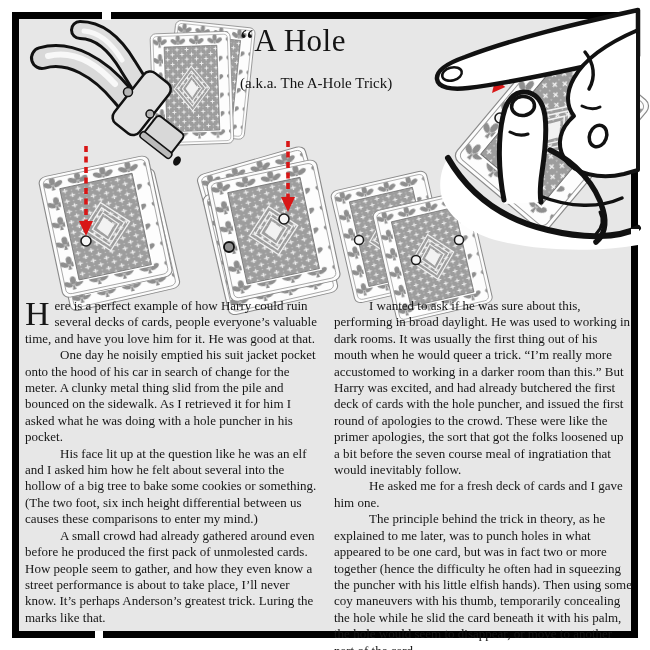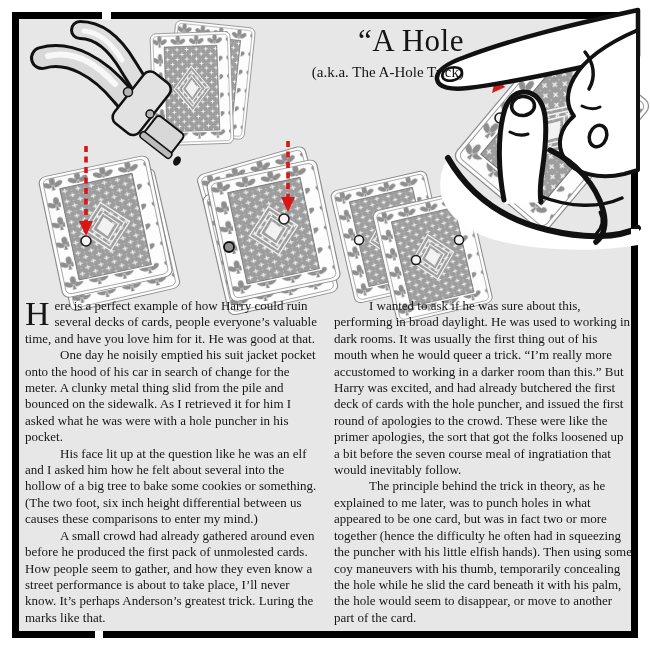--- a/index.html
+++ b/index.html
@@ -5,23 +5,23 @@
   html,body{margin:0;padding:0;background:#fff;}
   .page{position:relative;width:650px;height:650px;background:#ffffff;overflow:hidden;
         font-family:"Liberation Serif",serif;}
   .frame{position:absolute;left:12px;top:12px;width:626px;height:626px;box-sizing:border-box;
          border:7px solid #000;background:#e7e7e7;z-index:0;}
   .notch{position:absolute;background:#fff;z-index:3;}
   .n1{left:102px;top:12px;width:9px;height:8px;}
   .n2{left:631px;top:229px;width:8px;height:12px;}
   .n3{left:95px;top:631px;width:8px;height:8px;}
   .art{position:absolute;left:0;top:0;z-index:1;pointer-events:none;}
-  .title{position:absolute;left:240px;top:26px;width:224px;text-align:right;color:#141414;z-index:2;}
+  .title{position:absolute;left:240px;top:26px;width:224px;text-align:left;color:#141414;z-index:2;}
   .title-line{font-size:31px;line-height:30px;letter-spacing:0.5px;}
-  .subtitle{font-size:15px;line-height:17px;margin-top:8px;}
+  .subtitle{font-size:15px;line-height:17px;margin-top:19px;}
   .col{position:absolute;top:298px;width:298px;font-size:13px;line-height:16.4px;color:#161616;
        text-align:left;z-index:2;}
   .col-left{left:25px;}
   .col-right{left:334px;}
   .para{margin:0;text-indent:35px;}
   .para.no-indent{text-indent:0;}
   .dropcap{float:left;font-size:34px;line-height:27px;padding:2px 5px 0 0;}
 </style>
 </head>
 <body>
@@ -158,22 +158,23 @@
     </g>
   </svg>
 
   <header class="title">
     <div class="title-line">“A Hole</div>
     <div class="subtitle">(a.k.a. The A-Hole Trick)</div>
   </header>
 
   <section class="col col-left">
     <p class="para no-indent"><span class="dropcap">H</span><span>ere is a perfect example of how Harry could ruin several decks of cards, people everyone’s valuable time, and have you love him for it. He was good at that.</span></p>
-    <p class="para">One day he noisily emptied his suit jacket pocket onto the hood of his car in search of change for the meter. A clunky metal thing slid from the pile and bounced on the sidewalk. As I retrieved it for him I asked what he was were with a hole puncher in his pocket.</p>
+    <p class="para">One day he noisily emptied his suit jacket pocket onto the hood of his car in search of change for the meter. A clunky metal thing slid from the pile and bounced on the sidewalk. As I retrieved it for him I asked what he was doing with a hole puncher in his pocket.</p>
     <p class="para">His face lit up at the question like he was an elf and I asked him how he felt about several into the hollow of a big tree to bake some cookies or something. (The two foot, six inch height differential between us causes these comparisons to enter my mind.)</p>
     <p class="para">A small crowd had already gathered around even before he produced the first pack of unmolested cards. How people seem to gather, and how they even know a street performance is about to take place, I’ll never know. It’s perhaps Anderson’s greatest trick. Luring the marks like that.</p>
   </section>
 
   <section class="col col-right">
     <p class="para">I wanted to ask if he was sure about this, performing in broad daylight. He was used to working in dark rooms. It was usually the first thing out of his mouth when he would queer a trick. “I’m really more accustomed to working in a darker room than this.” But Harry was excited, and had already butchered the first deck of cards with the hole puncher, and issued the first round of apologies to the crowd. These were like the primer apologies, the sort that got the folks loosened up a bit before the seven course meal of ingratiation that would inevitably follow.</p>
+    <p class="para">He asked me for a fresh deck of cards and I gave him one.</p>
     <p class="para">The principle behind the trick in theory, as he explained to me later, was to punch holes in what appeared to be one card, but was in fact two or more together (hence the difficulty he often had in squeezing the puncher with his little elfish hands). Then using some coy maneuvers with his thumb, temporarily concealing the hole while he slid the card beneath it with his palm, the hole would seem to disappear, or move to another part of the card.</p>
   </section>
 </div>
 
 </body></html>

